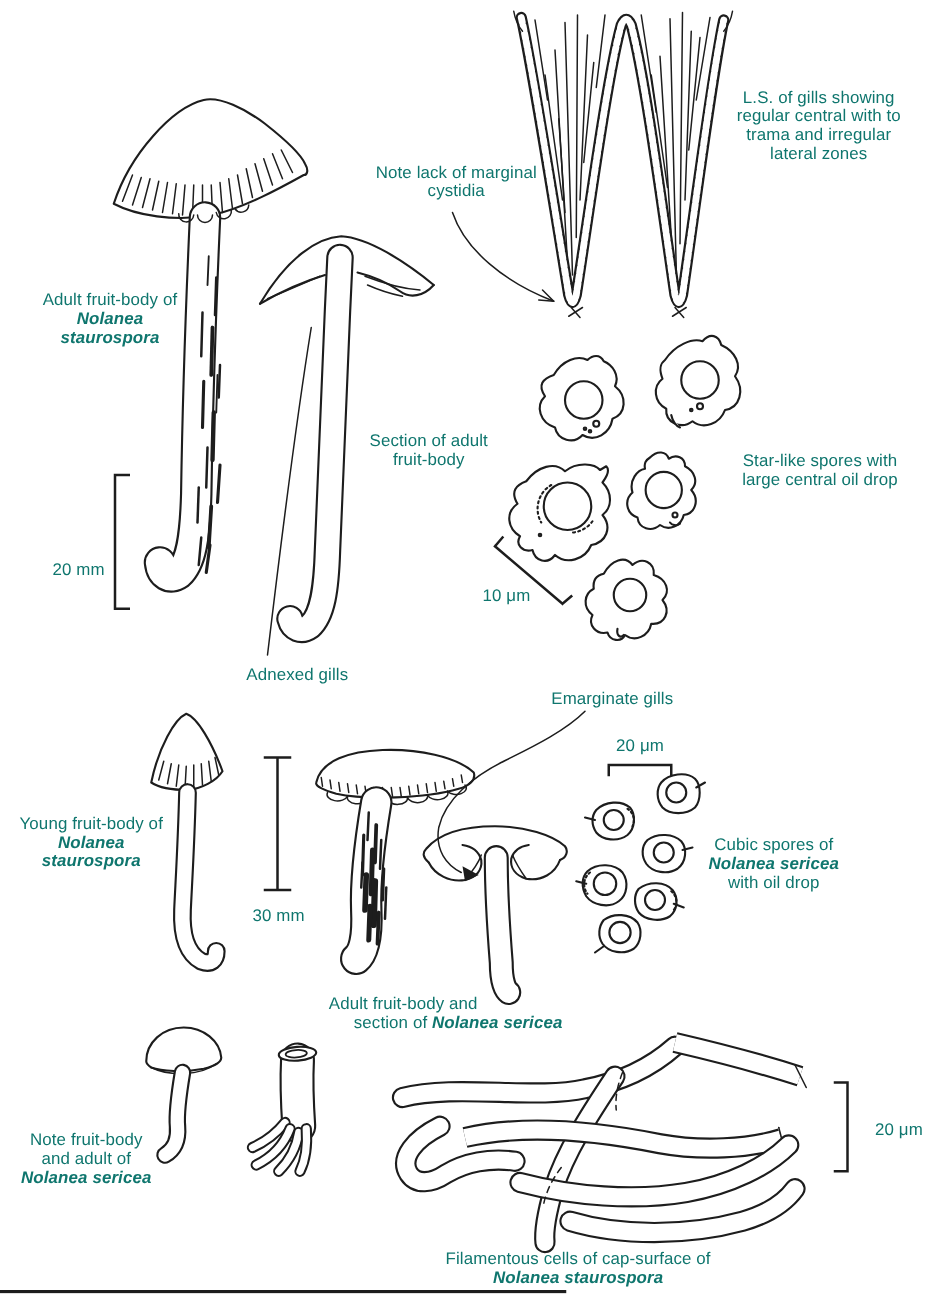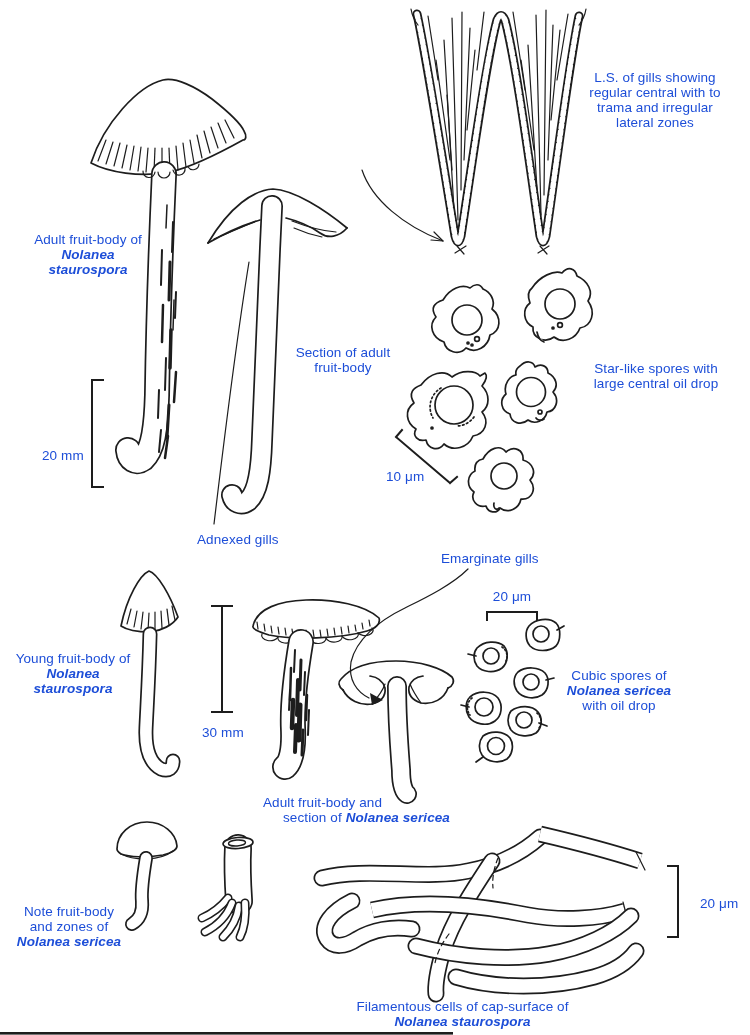--- a/index.html
+++ b/index.html
@@ -1,20 +1,20 @@
 <!DOCTYPE html>
 <html><head>
 <meta charset="utf-8">
 <style>
   html,body{margin:0;padding:0;background:#ffffff;}
   #page{position:relative;width:750px;height:1035px;background:#ffffff;overflow:hidden;
         font-family:"Liberation Sans", sans-serif;color:#1d1d1d;}
   #art{position:absolute;left:0;top:0;}
   .lbl{position:absolute;font-size:13.5px;line-height:15px;letter-spacing:.1px;
-       color:#1d4ed8;text-align:center;white-space:nowrap;}
+       color:#0f766e;text-align:center;white-space:nowrap;}
   .lbl div{white-space:nowrap;}
   .sp{font-weight:700;font-style:italic;}
   .left{text-align:left;}
   
   .ol{fill:none;stroke:#1d1d1d;stroke-width:1.7;stroke-linecap:round;stroke-linejoin:round;}
   .thin{stroke-width:1.2;}
   .wfill{fill:#ffffff;}
   .tb{fill:none;stroke:#1d1d1d;stroke-linecap:round;}
   .tw{fill:none;stroke:#ffffff;stroke-linecap:round;}
   .butt{stroke-linecap:butt;}
@@ -349,20 +349,24 @@
 
   <rect x="0" y="1032" width="453" height="2.6" fill="#1d1d1d"></rect>
 </svg>
 
   <div class="lbl" style="left:18px;top:232px;width:140px;">
     <div>Adult fruit-body of</div>
     <div class="sp">Nolanea</div>
     <div class="sp">staurospora</div>
   </div>
 
+  <div class="lbl" style="left:291px;top:130px;width:148px;">
+    <div>Note lack of marginal</div>
+    <div>cystidia</div>
+  </div>
 
   <div class="lbl" style="left:579px;top:70px;width:152px;">
     <div>L.S. of gills showing</div>
     <div>regular central with to</div>
     <div>trama and irregular</div>
     <div>lateral zones</div>
   </div>
 
   <div class="lbl" style="left:284px;top:345px;width:118px;">
     <div>Section of adult</div>
@@ -394,21 +398,21 @@
     <div>with oil drop</div>
   </div>
 
   <div class="lbl left" style="left:246px;top:795px;">
     <div style="padding-left:2px;margin-left:15px;">Adult fruit-body and</div>
     <div style="padding-left:37px;"><span>section of </span><span class="sp">Nolanea sericea</span></div>
   </div>
 
   <div class="lbl" style="left:10px;top:904px;width:118px;">
     <div>Note fruit-body</div>
-    <div>and zones of</div>
+    <div>and adult of</div>
     <div class="sp">Nolanea sericea</div>
   </div>
 
   <div class="lbl" style="left:350px;top:999px;width:225px;">
     <div>Filamentous cells of cap-surface of</div>
     <div class="sp">Nolanea staurospora</div>
   </div>
 
   <div class="lbl left" style="left:42px;top:448px;">
     <span>20 mm</span>

